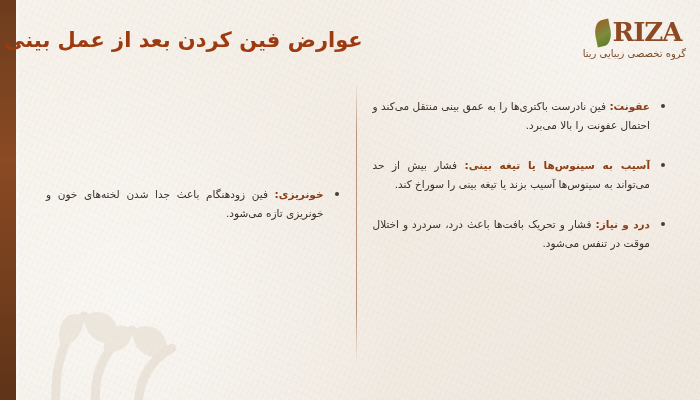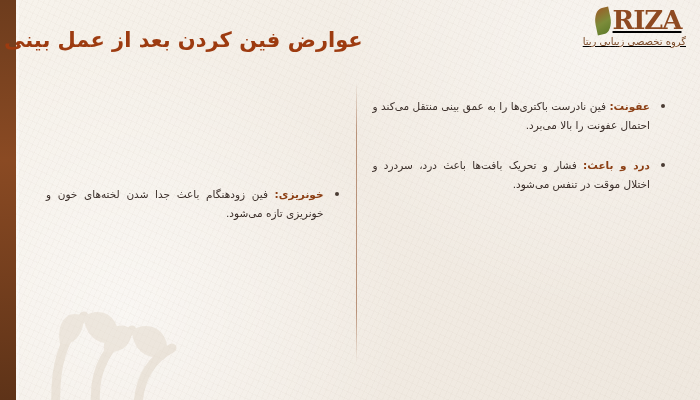--- a/index.html
+++ b/index.html
@@ -75,26 +75,25 @@
     font-size: 21px;
     font-weight: bold;
     color: #9d3b10;
     letter-spacing: 0;
     direction: rtl;
   }
 
   
   .logo {
     position: absolute;
-    top: 0;
+    top: 12px;
     right: 14px;
     width: 96px;
     text-align: right;
     direction: rtl;
-    text-decoration: underline;
   }
   .logo-mark {
     display: flex;
     align-items: flex-end;
     justify-content: center;
     gap: 2px;
     height: 34px;
   }
   .logo-word {
     font-family: "DejaVu Serif", "Liberation Serif", serif;
@@ -211,21 +210,25 @@
 
   <div class="columns">
 
     <div class="col left">
       <ul class="bullets">
         <li>
           <span class="lead">عفونت:</span>
           <span> فین نادرست باکتری‌ها را به عمق بینی منتقل می‌کند و احتمال عفونت را بالا می‌برد.</span>
         </li>
         <li>
-          <span class="lead">درد و باعث:</span>
+          <span class="lead">آسیب به سینوس‌ها یا تیغه بینی:</span>
+          <span> فشار بیش از حد می‌تواند به سینوس‌ها آسیب بزند یا تیغه بینی را سوراخ کند.</span>
+        </li>
+        <li>
+          <span class="lead">درد و نیاز:</span>
           <span> فشار و تحریک بافت‌ها باعث درد، سردرد و اختلال موقت در تنفس می‌شود.</span>
         </li>
       </ul>
     </div>
 
     <div class="divider"></div>
 
     <div class="col right">
       <ul class="bullets">
         <li>

